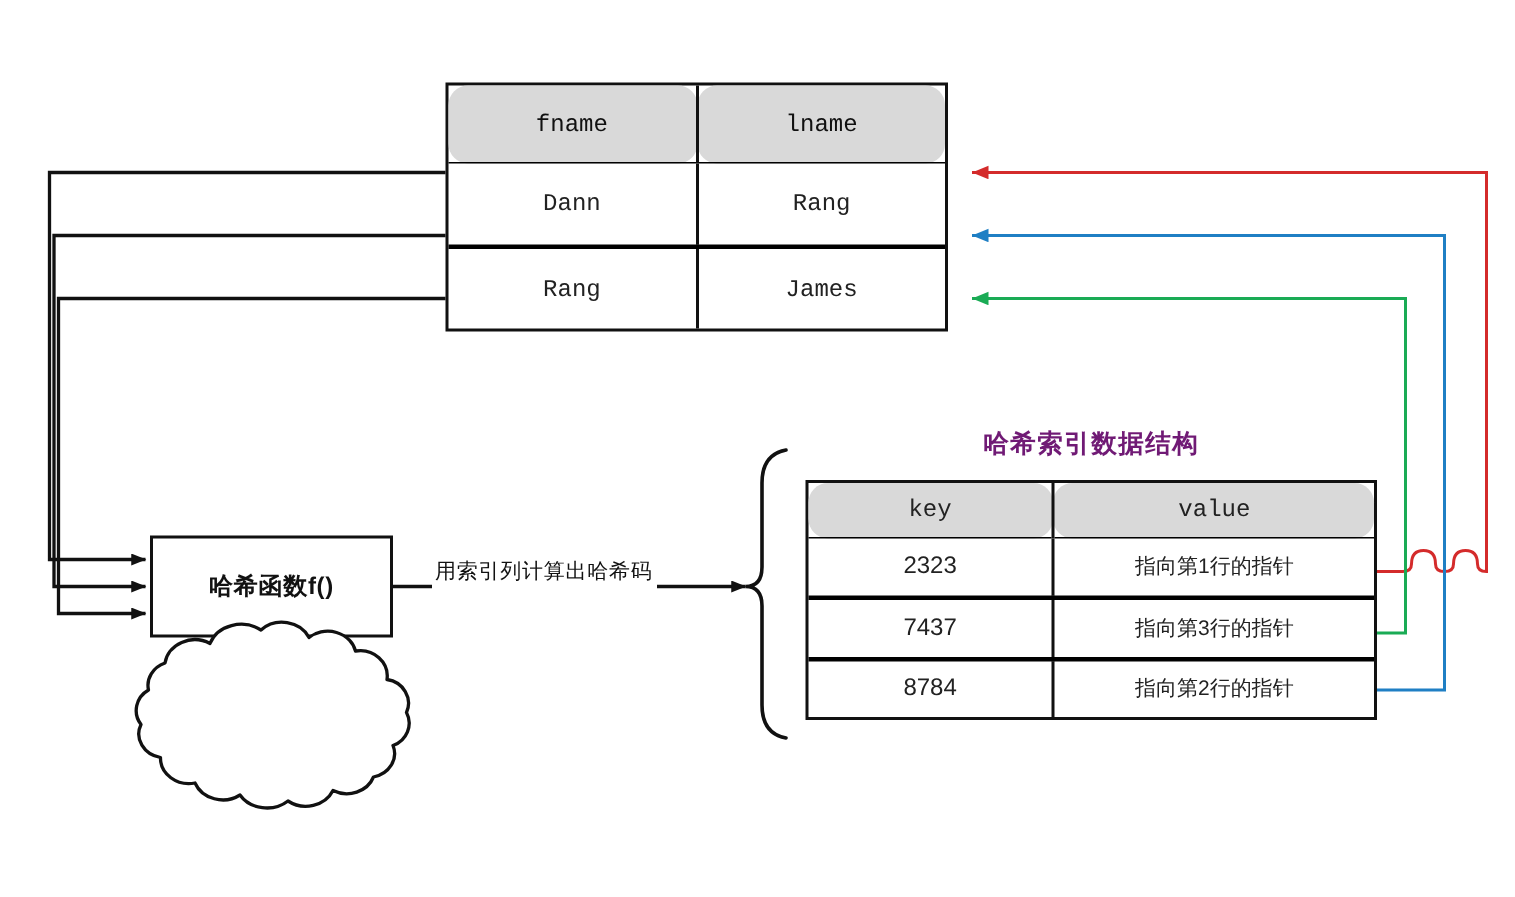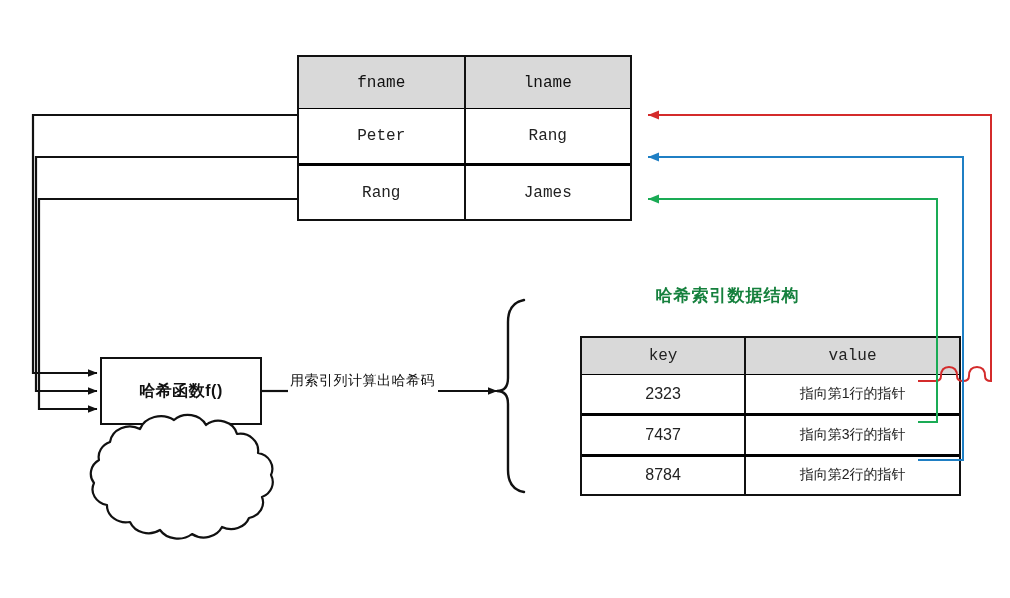--- a/index.html
+++ b/index.html
@@ -16,44 +16,44 @@
     position:absolute;left:297px;top:16px;width:430px;
     font-family:"Liberation Mono","DejaVu Sans Mono",monospace;
     font-size:21px;letter-spacing:.5px;color:#2878b5;white-space:pre;
   }
 
   
   .tbl{position:absolute;border:2px solid #111;box-sizing:border-box;
        border-collapse:collapse;background:#fff;}
   .tbl table{border-collapse:collapse;width:100%;height:100%;table-layout:fixed;}
   .tbl td,.tbl th{border:0;text-align:center;vertical-align:middle;padding:0;}
-  .tbl .hdr td{background:#d9d9d9;font-weight:400;}
+  .tbl .hdr td{background:#d9d9d9;font-weight:400;border-radius:13px;}
   .tbl .sep{border-top:3px solid #000;}
   .tbl .thin{border-top:1px solid #000;}
   .vline{border-left:2px solid #111 !important;}
 
   
   #person-table{left:297px;top:55px;width:335px;height:166px;}
   #person-table td{
     font-family:"Liberation Mono","DejaVu Sans Mono",monospace;
     font-size:16px;color:#222;
   }
   #person-table .hdr td{font-size:16px;color:#111;}
 
   
-  #hash-table{left:537px;top:336px;width:381px;height:160px;margin-left:43px;}
+  #hash-table{left:537px;top:320px;width:381px;height:160px;}
   #hash-table td{font-size:14px;color:#222;}
   #hash-table .mono{
     font-family:Liberation Sans, sans-serif;font-size:16px;}
   #hash-table .hdr td{
     font-family:"Liberation Mono","DejaVu Sans Mono",monospace;font-size:16px;}
 
   #hash-title{
     position:absolute;left:537px;top:284px;width:381px;text-align:center;
-    font-size:17px;font-weight:bold;color:#15803d;letter-spacing:1px;
+    font-size:17px;font-weight:bold;color:#701a75;letter-spacing:1px;
   }
 
   
   #hashfn-box{
     position:absolute;left:100px;top:357px;width:162px;height:68px;
     border:2px solid #111;box-sizing:border-box;background:#fff;
     display:flex;align-items:center;justify-content:center;
     font-size:16px;font-weight:bold;color:#111;letter-spacing:.5px;
   }
 
@@ -78,21 +78,21 @@
 
 
   <div class="tbl" id="person-table">
     <table>
       <tbody>
           <tr class="hdr">
         <td>fname</td>
         <td class="vline">lname</td>
       </tr>
       <tr class="thin">
-        <td>Peter</td>
+        <td>Dann</td>
         <td class="vline">Rang</td>
       </tr>
       <tr class="sep">
         <td>Rang</td>
         <td class="vline">James</td>
       </tr>
     </tbody>
       </table>
   </div>
 

